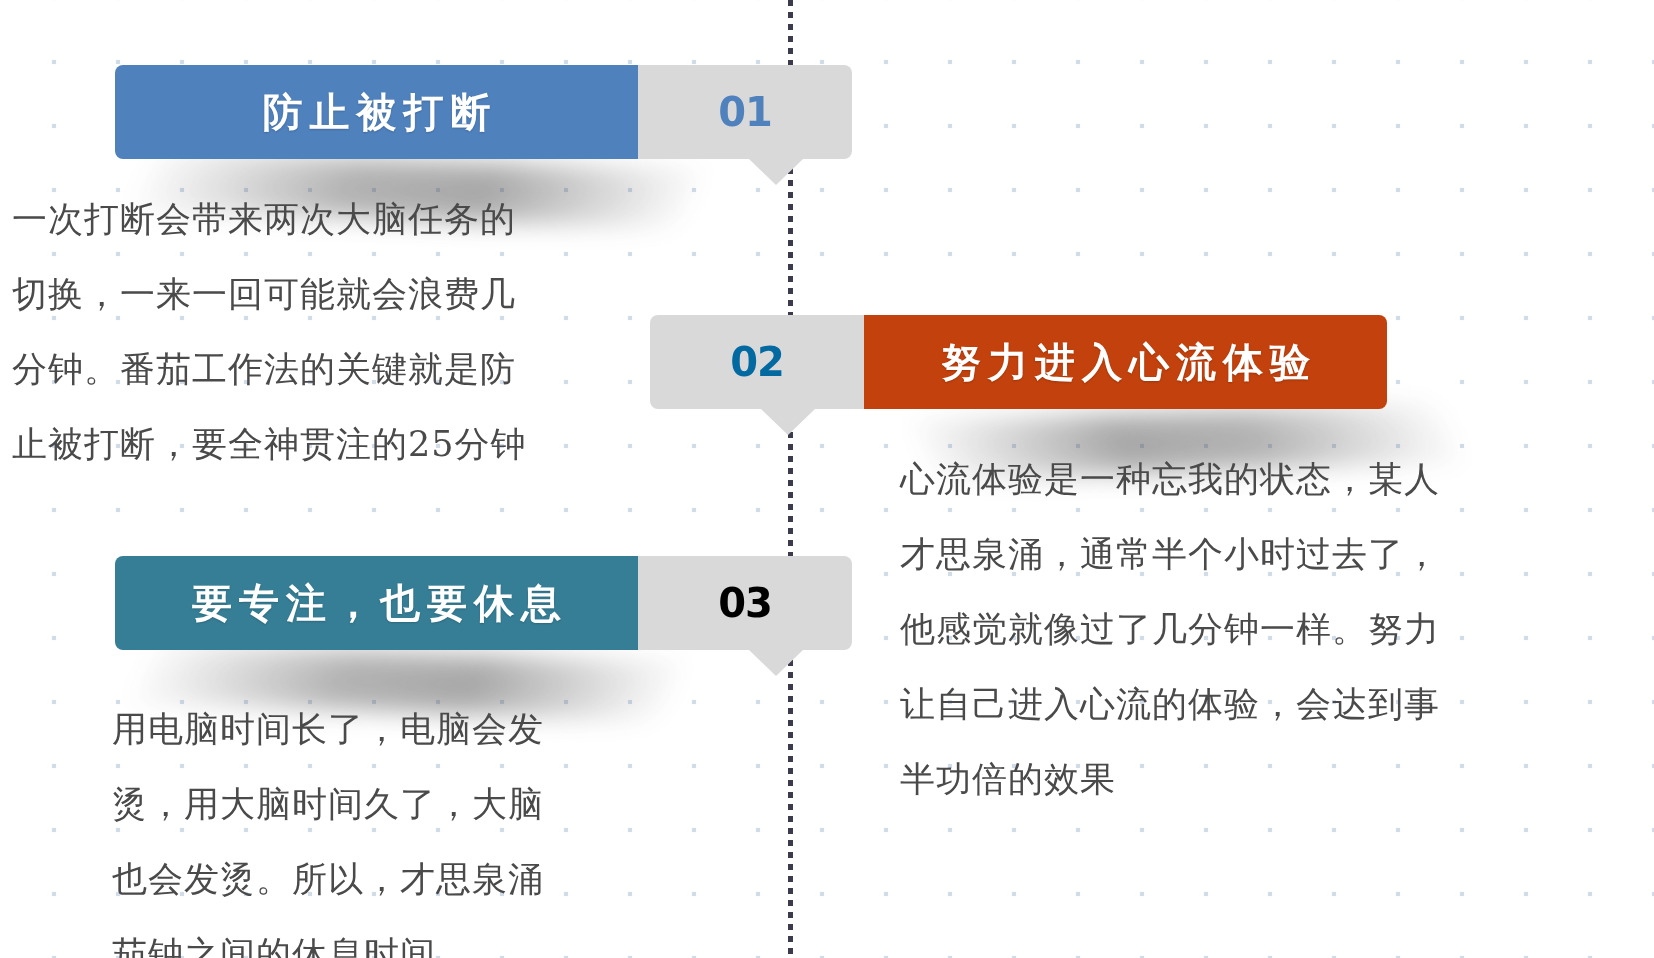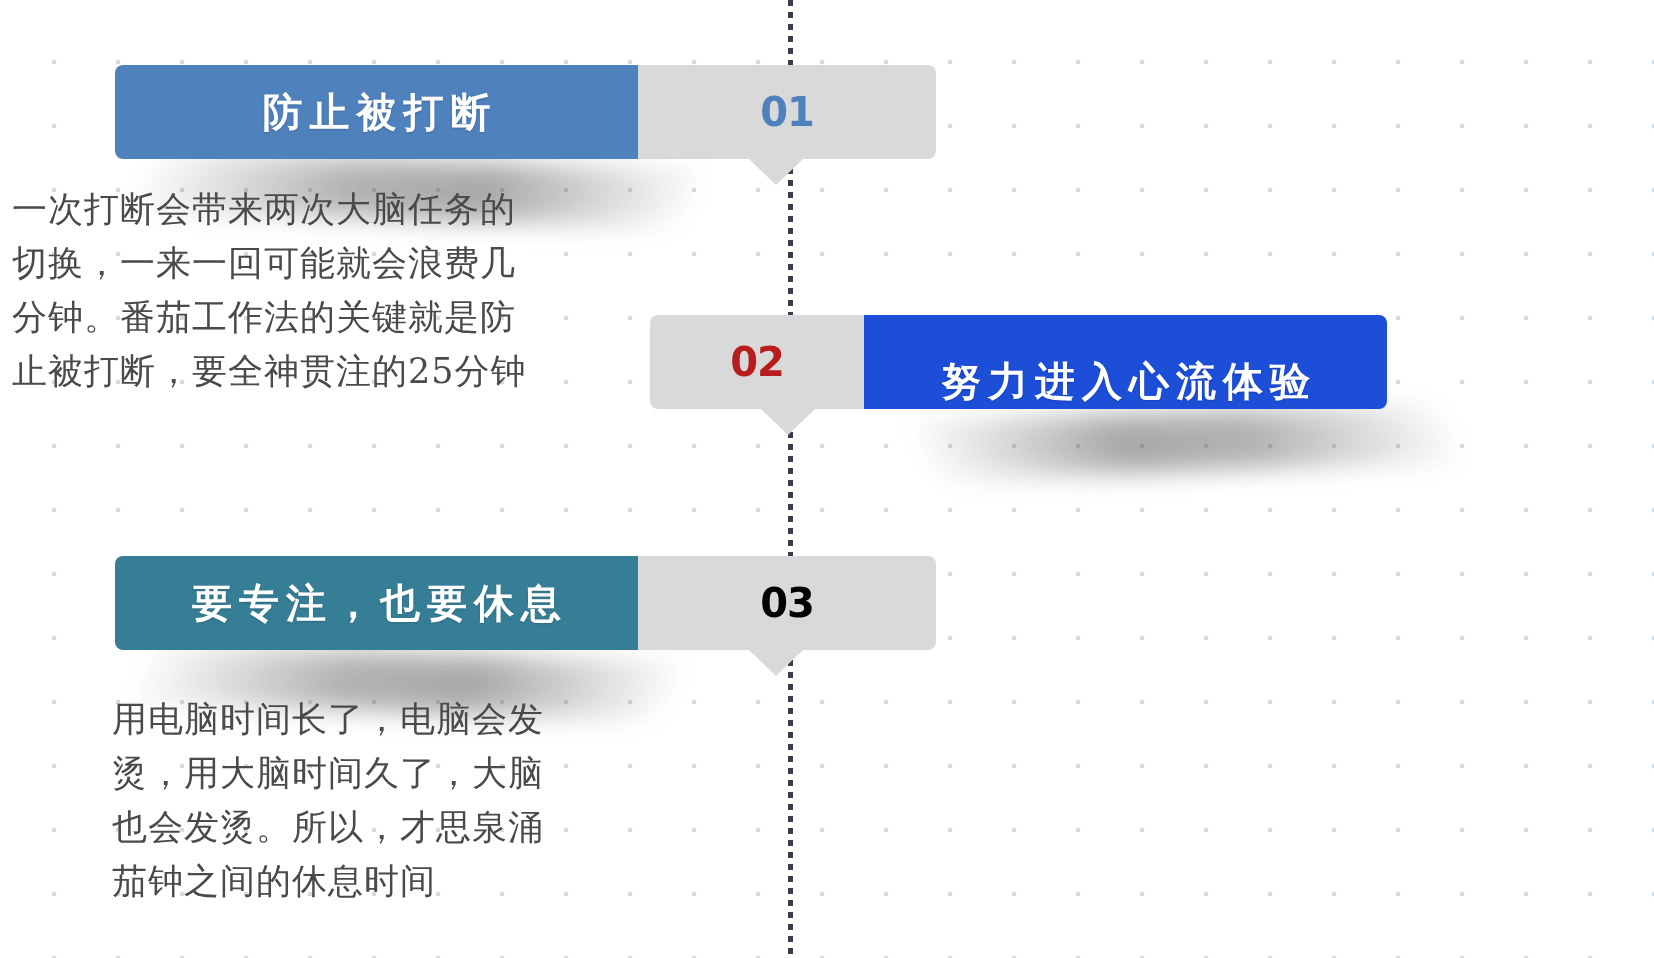--- a/index.html
+++ b/index.html
@@ -43,21 +43,21 @@
     background-size: 5px 12px;
   }
 
   
   .card {
     position: absolute;
     height: 94px;
     display: flex;
     align-items: stretch;
   }
-  .card.left  { left: 115px; width: 821px; }
+  .card.left  { left: 115px; width: 737px; }
   .card.right { left: 650px; width: 737px; }
 
   .bar {
     flex: 0 0 auto;
     display: flex;
     align-items: center;
     justify-content: center;
     position: relative;
     z-index: 3;
   }
@@ -100,23 +100,23 @@
 
   
   #card01 { top: 65px; }
   #card01 .bar { width: 523px; background: #4f81bd; border-radius: 8px 0 0 8px; }
   #card01 .numbox { border-radius: 0 8px 8px 0; }
   #card01 .num { color: #4f81bd; }
   #card01 .tail { left: 111px; }
 
   
   #card02 { top: 315px; }
-  #card02 .bar { width: 523px; background: #1d4ed8; border-radius: 0 8px 8px 0; order: 2; align-items: flex-end; }
+  #card02 .bar { width: 523px; background: #c2410c; border-radius: 0 8px 8px 0; order: 2; }
   #card02 .numbox { border-radius: 8px 0 0 8px; order: 1; }
-  #card02 .num { color: #b91c1c; }
+  #card02 .num { color: #0369a1; }
   #card02 .tail { left: 111px; }
 
   
   #card03 { top: 556px; }
   #card03 .bar { width: 523px; background: #357e96; border-radius: 8px 0 0 8px; align-items: center; }
   #card03 .numbox { border-radius: 0 8px 8px 0; }
   #card03 .num { color: #000000; }
   #card03 .tail { left: 111px; }
 
   
@@ -145,21 +145,21 @@
     transform: skewX(-16deg) rotate(2.2deg);
     transform-origin: left top;
   }
 
   
   .body-text {
     position: absolute;
     color: #4a4a4a;
     font-family: "DejaVu Serif", "Liberation Serif", serif;
     font-size: 35px;
-    line-height: 54px;
+    line-height: 75px;
     letter-spacing: 1px;
     z-index: 4;
     white-space: pre-line;
   }
   #text01 { left: 12px;  top: 182px; width: 625px; }
   #text02 { left: 900px; top: 442px; width: 700px; }
   #text03 { left: 112px; top: 692px; width: 560px; }
 </style>
 </head>
 <body>
@@ -189,20 +189,25 @@
 
   <div class="card right" id="card02">
     <div class="bar">
       <span class="bar-title">努力进入心流体验</span>
     </div>
     <div class="numbox">
       <span class="num">02</span>
       <span class="tail"></span>
     </div>
   </div>
+  <div class="body-text" id="text02">心流体验是一种忘我的状态，某人
+才思泉涌，通常半个小时过去了，
+他感觉就像过了几分钟一样。努力
+让自己进入心流的体验，会达到事
+半功倍的效果</div>
 
   <div class="card left" id="card03">
     <div class="bar">
       <span class="bar-title">要专注，也要休息</span>
     </div>
     <div class="numbox">
       <span class="num">03</span>
       <span class="tail"></span>
     </div>
   </div>

